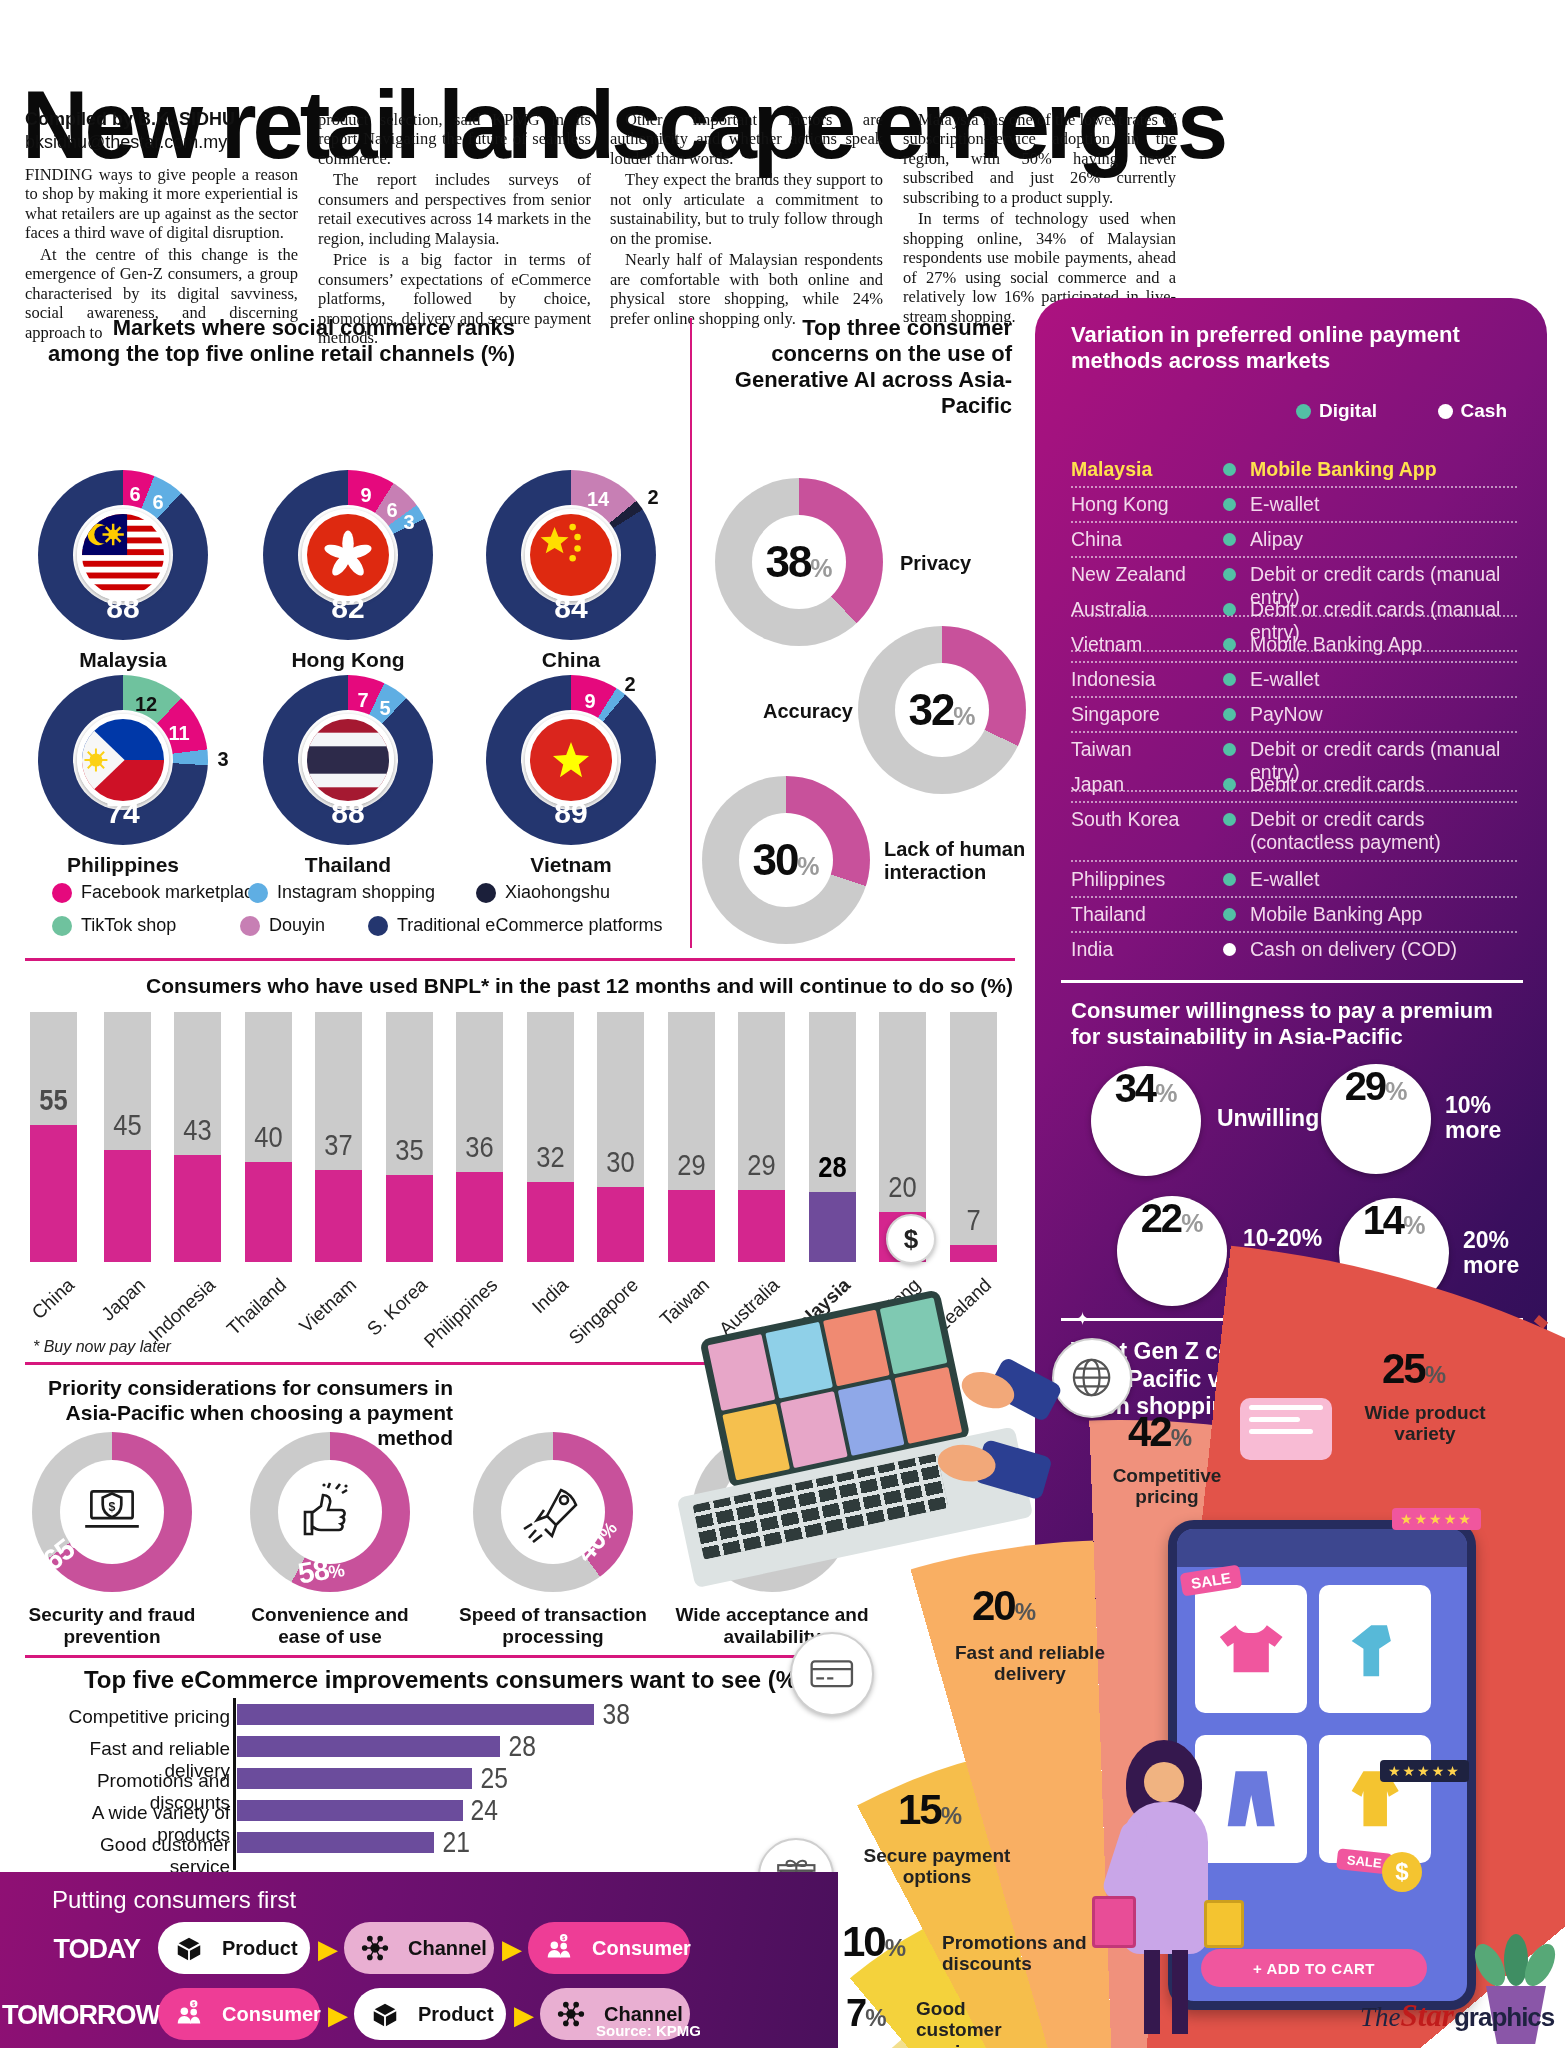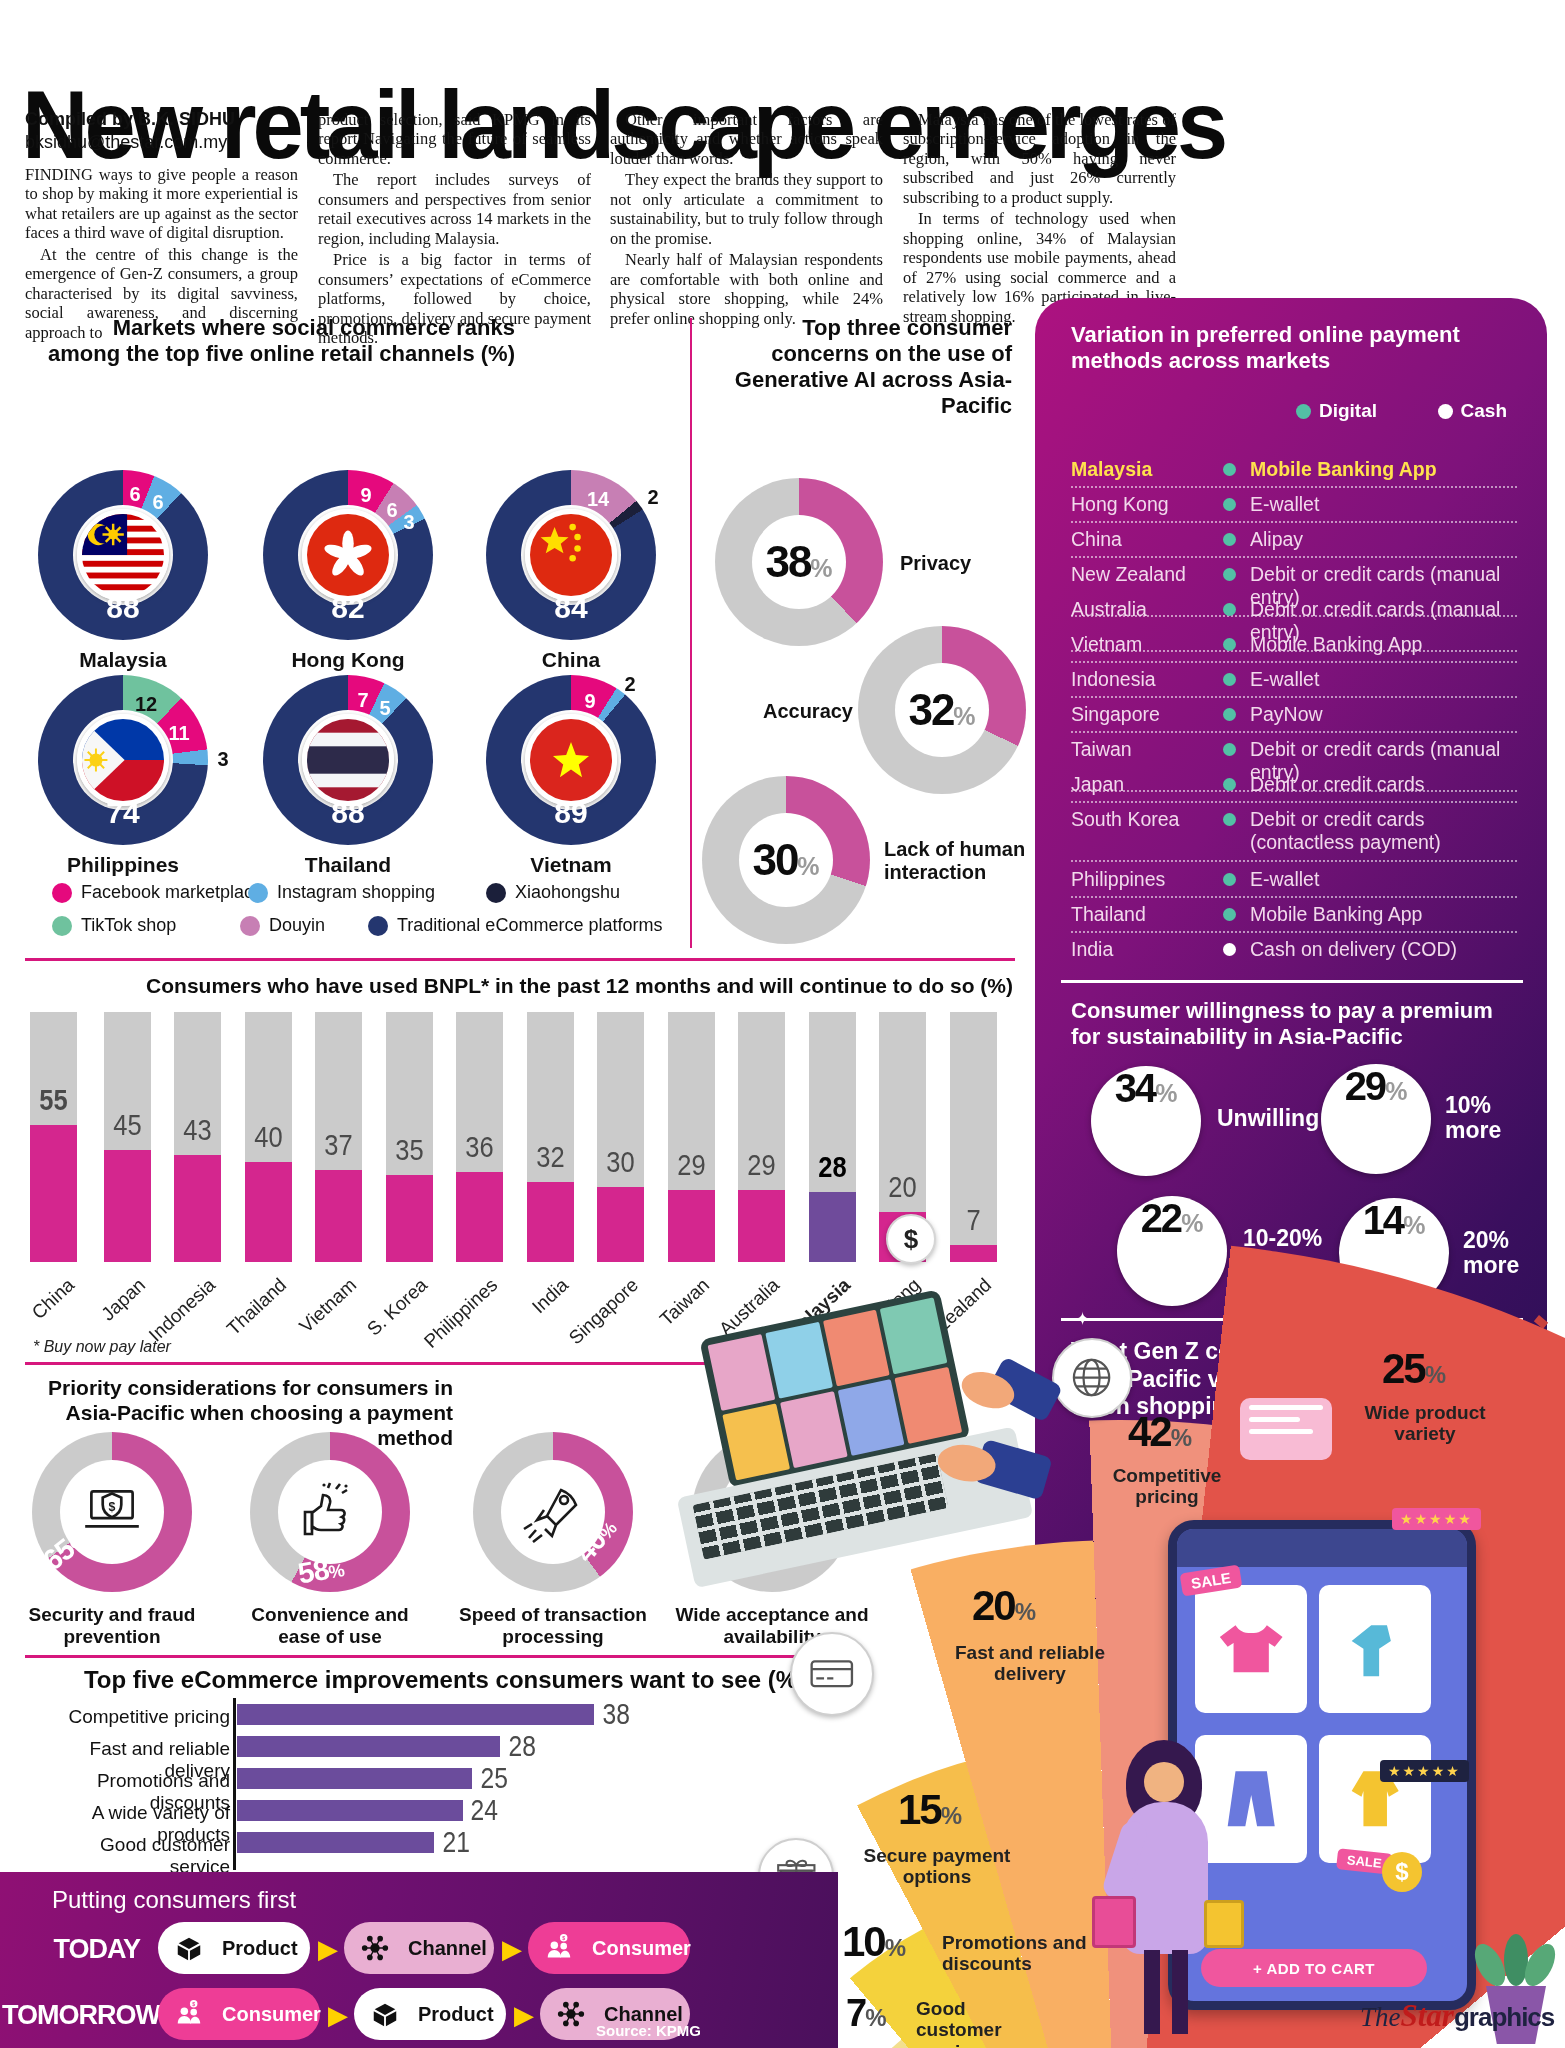--- a/index.html
+++ b/index.html
@@ -303,21 +303,21 @@
   <div class="dname" style="left:476px;top:853px;">Vietnam</div>
 
   <div class="lgd" style="left:52px;top:882px;">
       <span class="dot" style="background:#E5097D"></span>
       <span>Facebook marketplace</span>
     </div>
   <div class="lgd" style="left:248px;top:882px;">
       <span class="dot" style="background:#5FAEE3"></span>
       <span>Instagram shopping</span>
     </div>
-  <div class="lgd" style="left:486px;top:882px;">
+  <div class="lgd" style="left:476px;top:882px;">
       <span class="dot" style="background:#1B1F3A"></span>
       <span>Xiaohongshu</span>
     </div>
   <div class="lgd" style="left:52px;top:915px;">
       <span class="dot" style="background:#6FC29E"></span>
       <span>TikTok shop</span>
     </div>
   <div class="lgd" style="left:240px;top:915px;">
       <span class="dot" style="background:#C77FB4"></span>
       <span>Douyin</span>

